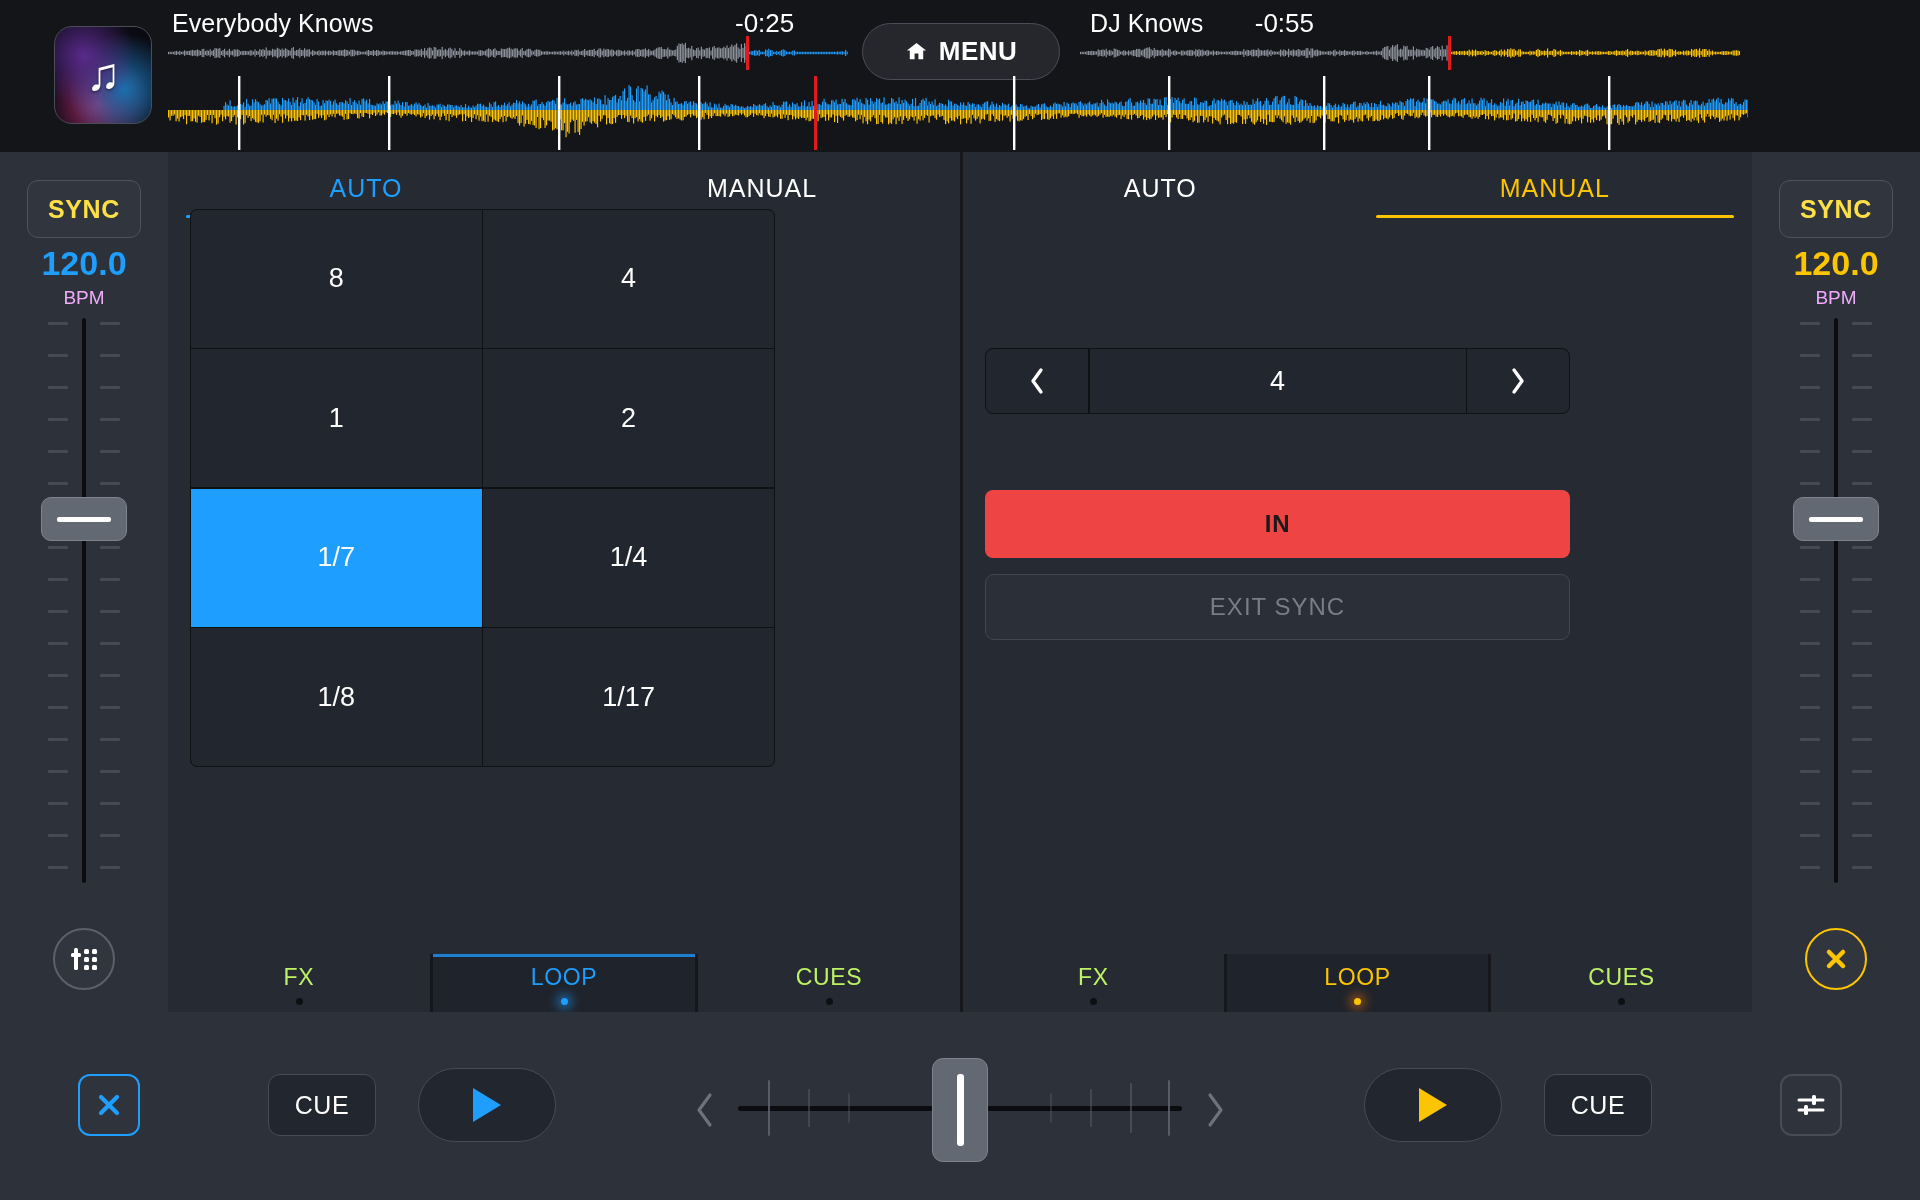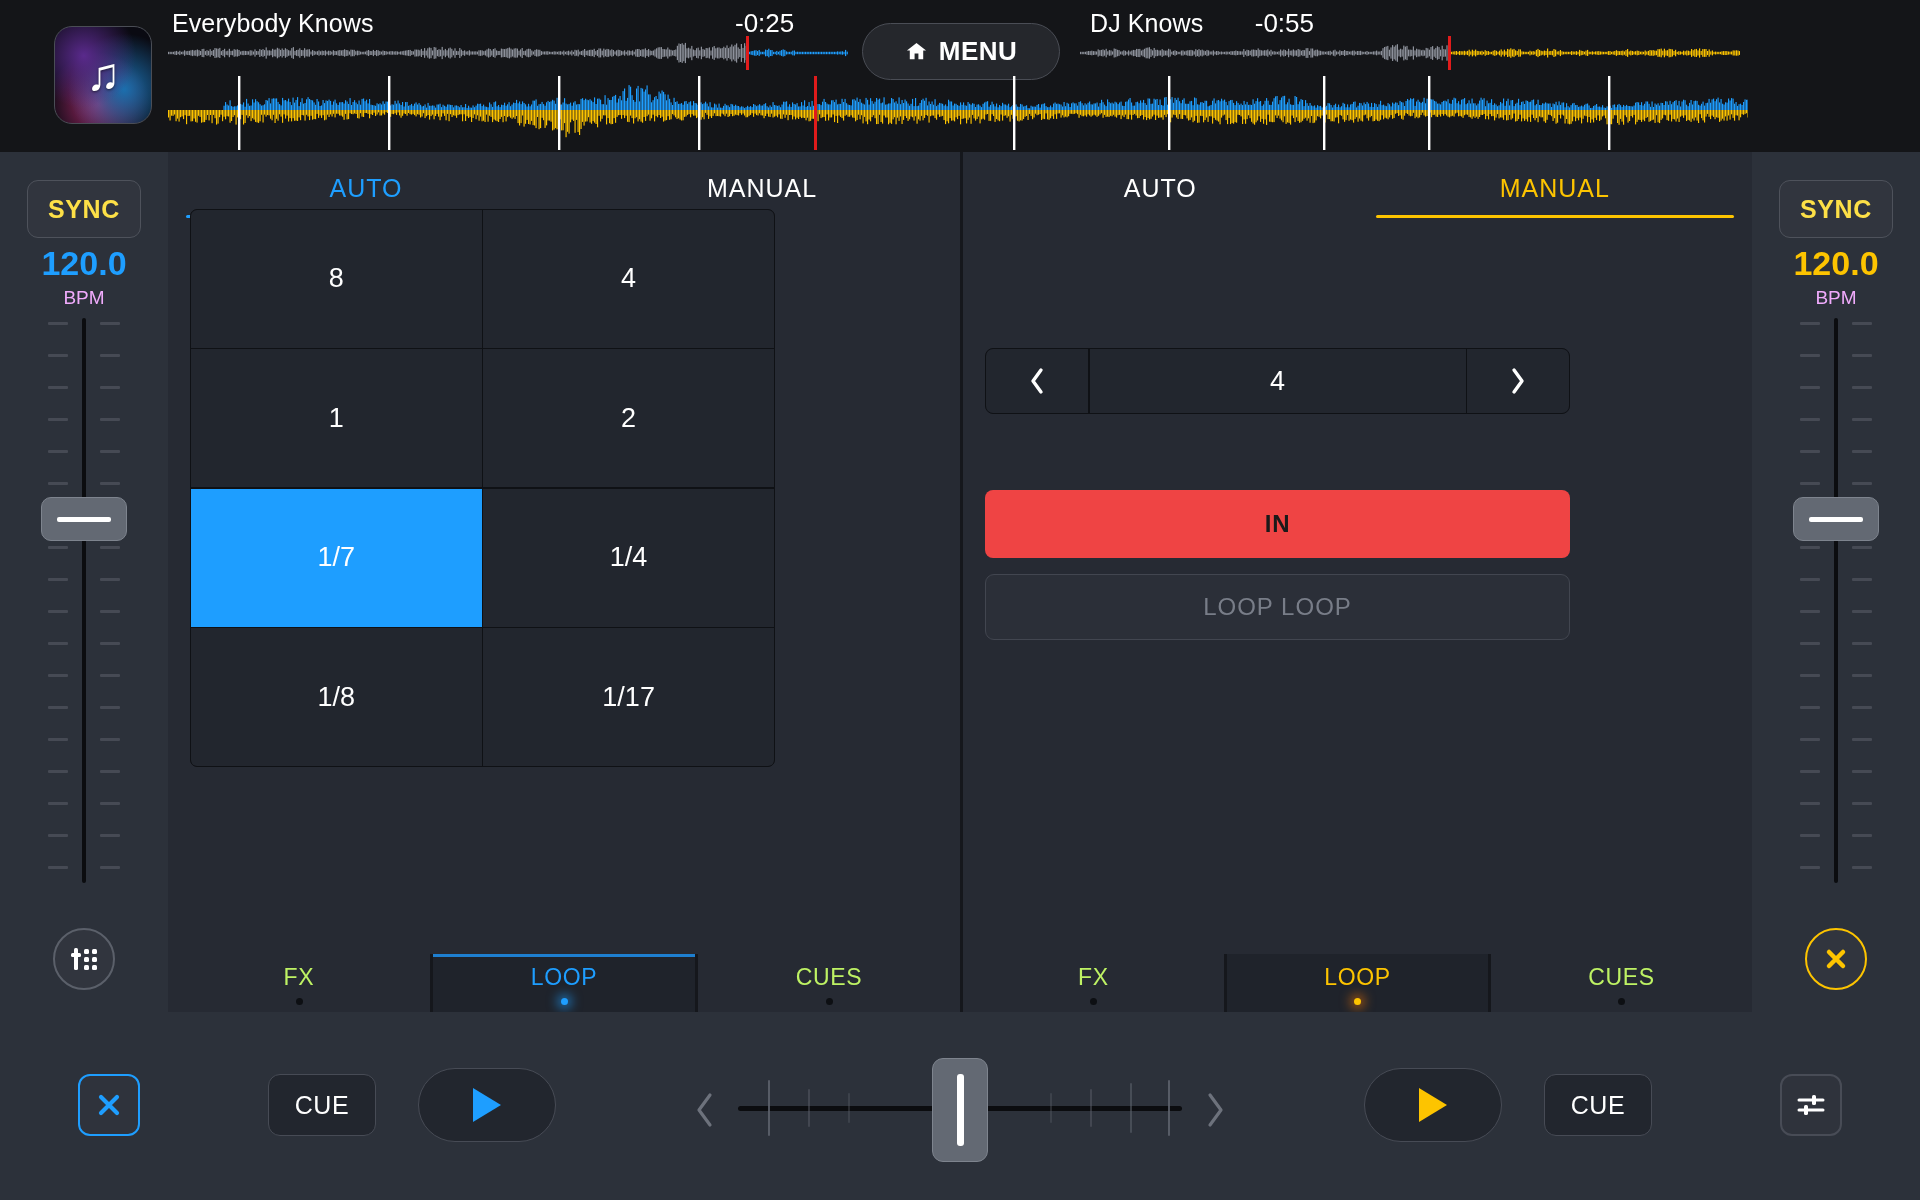--- a/index.html
+++ b/index.html
@@ -3427,21 +3427,21 @@
       </div>
     </div>
 
     <div class="io-row">
       <div class="io-btn in">
         <span>IN</span>
       </div>
     </div>
 
     <div class="exit-loop">
-      <span>LOOP LOOP</span>
+      <span>EXIT SYNC</span>
     </div>
 
     <div class="tabs-bot">
       <div class="tab-bot">
         <div class="t">FX</div>
         <div class="dot"></div>
       </div>
       <div class="tab-bot on-yellow">
         <div class="t">LOOP</div>
         <div class="dot"></div>

